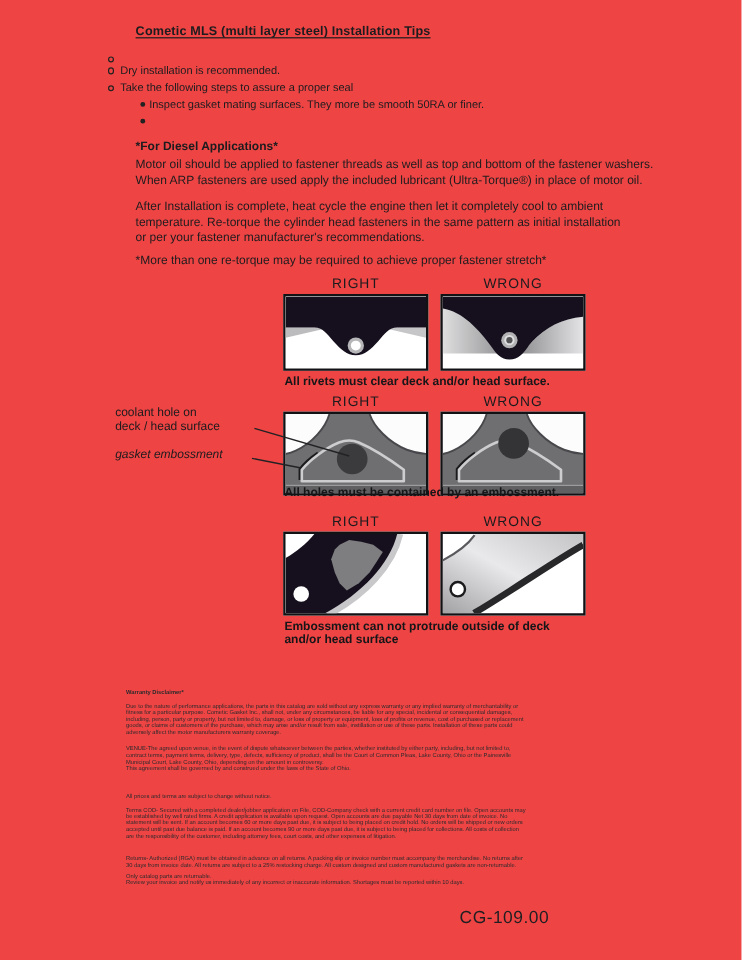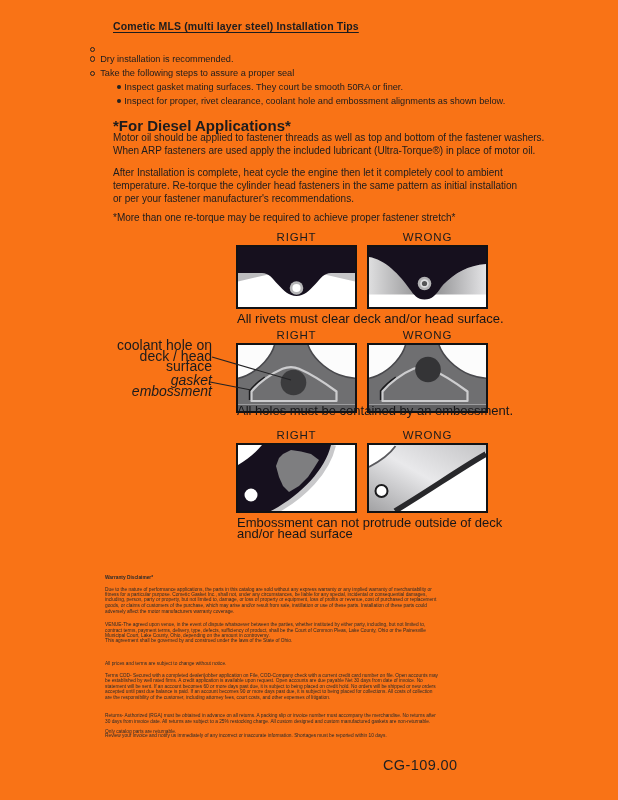--- a/index.html
+++ b/index.html
@@ -1,38 +1,38 @@
 <!DOCTYPE html>
 <html style="--diagram-black: #16101e; --gasket-gray: #6f6f71; --embossment-line: #cdcdcf; --ink: #1c1c1e;"><head>
 <meta charset="utf-8">
 <style>
   html,body { margin:0; padding:0; background:#ffffff; }
   .page {
-    position:relative; width:618px; height:800px; background:#f97316;
+    position:relative; width:618px; height:800px; background:#ef4444;
     font-family:"Liberation Sans", sans-serif; color:#1c1c1e; overflow:hidden;
   }
   .title {
     position:absolute; left:113px; top:20px; font-size:10.5px; font-weight:700;
     text-decoration:underline; text-underline-offset:2px; letter-spacing:0.15px; white-space:nowrap;
   }
   .tips { position:absolute; left:90px; top:42px; font-size:9.2px; line-height:14.2px; width:480px; }
   .tip { display:flex; align-items:flex-start; white-space:nowrap; }
   .tip.sub { padding-left:27px; }
   .b1 { flex:none; width:3.2px; height:3.2px; border:0.9px solid #222; border-radius:50%; margin:4.6px 5px 0 0; }
   .b2 { flex:none; width:3.8px; height:3.8px; background:#222; border-radius:50%; margin:4.6px 3.5px 0 0; }
-  .diesel-h { position:absolute; left:113px; top:117px; font-size:15px; font-weight:700; white-space:nowrap; }
+  .diesel-h { position:absolute; left:113px; top:117px; font-size:10px; font-weight:700; white-space:nowrap; }
   .para { position:absolute; left:113px; width:475px; font-size:10px; line-height:13px; white-space:pre-line; }
   #para1 { top:131px; }
   #para2 { top:166px; }
   #para3 { top:211px; }
   .dlabel { position:absolute; width:121px; text-align:center; font-size:11.5px; letter-spacing:0.8px; color:#1b1b1d; white-space:nowrap; }
   .dbox { position:absolute; width:121px; border:2px solid #121214; box-sizing:border-box; background:#fff; }
   .dbox svg { display:block; width:100%; height:100%; }
-  .caption { position:absolute; left:237px; font-size:13px; line-height:11px; white-space:pre-line; color:#161618; }
-  .sidelabel { position:absolute; left:96px; width:116px; text-align:right; font-size:14px; line-height:10.6px; white-space:pre-line; color:#1b1b1d; }
+  .caption { position:absolute; left:237px; font-size:10px; line-height:11px; white-space:pre-line; color:#161618;font-weight:bold; }
+  .sidelabel { position:absolute; left:96px; width:116px; font-size:10px; line-height:10.6px; white-space:pre-line; color:#1b1b1d; }
   .leaders { position:absolute; left:96px; top:336px; width:270px; height:70px; pointer-events:none; }
   .legal {
     position:absolute; left:105px; top:575px; width:528px;
     transform:scale(0.8); transform-origin:0 0;
     font-size:6px; line-height:6.7px; color:#2a2a2c;
   }
   .legal p { margin:0; white-space:pre-line; }
   .legal .lh { font-weight:700; margin-bottom:8px; white-space:nowrap; }
   .legal .m1 { margin-bottom:11px; }
   .legal .m2 { margin-bottom:22px; }
@@ -55,25 +55,24 @@
     <div class="tip">
         <span class="b1"></span>
         <span>Dry installation is recommended.</span>
       </div>
     <div class="tip">
         <span class="b1"></span>
         <span>Take the following steps to assure a proper seal</span>
       </div>
     <div class="tip sub">
         <span class="b2"></span>
-        <span>Inspect gasket mating surfaces.  They court be smooth 50RA or finer.</span>
+        <span>Inspect gasket mating surfaces.  They more be smooth 50RA or finer.</span>
       </div>
     <div class="tip sub">
         <span class="b2"></span>
-        <span>Inspect for proper, rivet clearance, coolant hole and embossment alignments as shown below.</span>
       </div>
   </div>
 
   <div class="diesel-h">*For Diesel Applications*</div>
   <div class="para" id="para1">Motor oil should be applied to fastener threads as well as top and bottom of the fastener washers.
 When ARP fasteners are used apply the included lubricant (Ultra-Torque®) in place of motor oil.</div>
   <div class="para" id="para3">*More than one re-torque may be required to achieve proper fastener stretch*</div>
   <div class="para" id="para2">After Installation is complete, heat cycle the engine then let it completely cool to ambient
 temperature. Re-torque the cylinder head fasteners in the same pattern as initial installation
 or per your fastener manufacturer's recommendations.</div>

